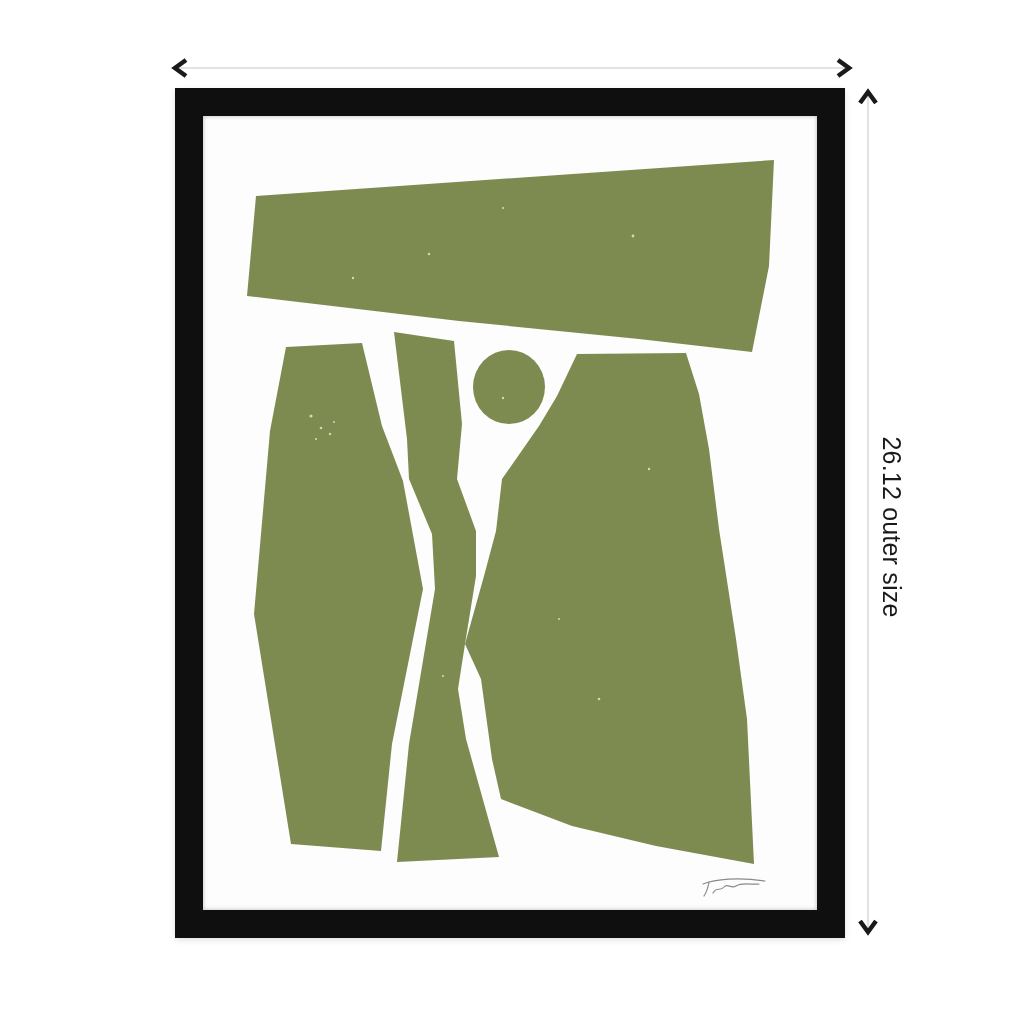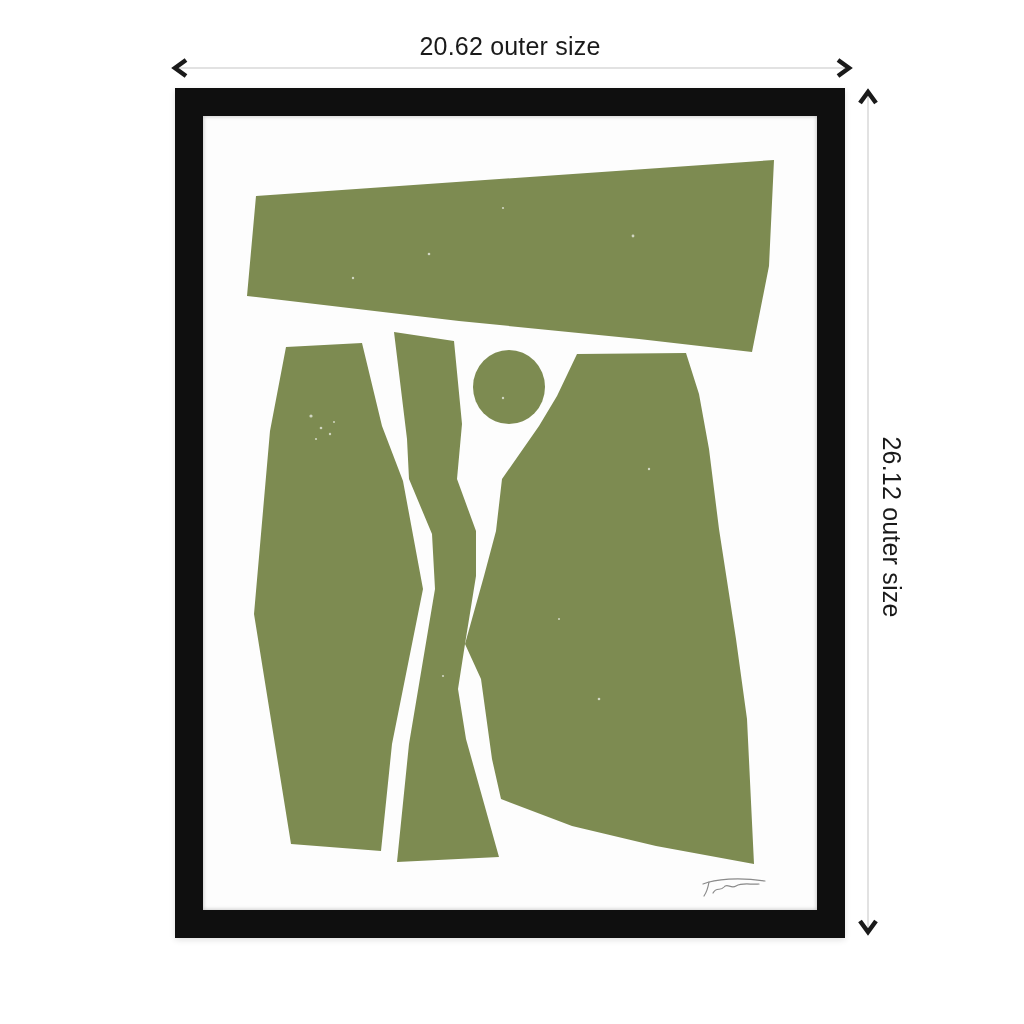--- a/index.html
+++ b/index.html
@@ -72,21 +72,20 @@
     width: 100%;
     height: 100%;
     display: block;
   }
 </style>
 </head>
 <body>
 
 <div class="scene">
 
-  <div class="dim-label top">20.62 outer size</div>
 
   <svg class="dim-svg top-line" width="684" height="24">
     <line class="dim-rule" x1="10" y1="12" x2="674" y2="12"></line>
     <polyline class="dim-arrow" points="16,4 5,12 16,20"></polyline>
     <polyline class="dim-arrow" points="668,4 679,12 668,20"></polyline>
   </svg>
 
   <div class="frame">
     <div class="mat">
       <svg class="artwork" viewBox="0 0 614 794" preserveAspectRatio="none">

